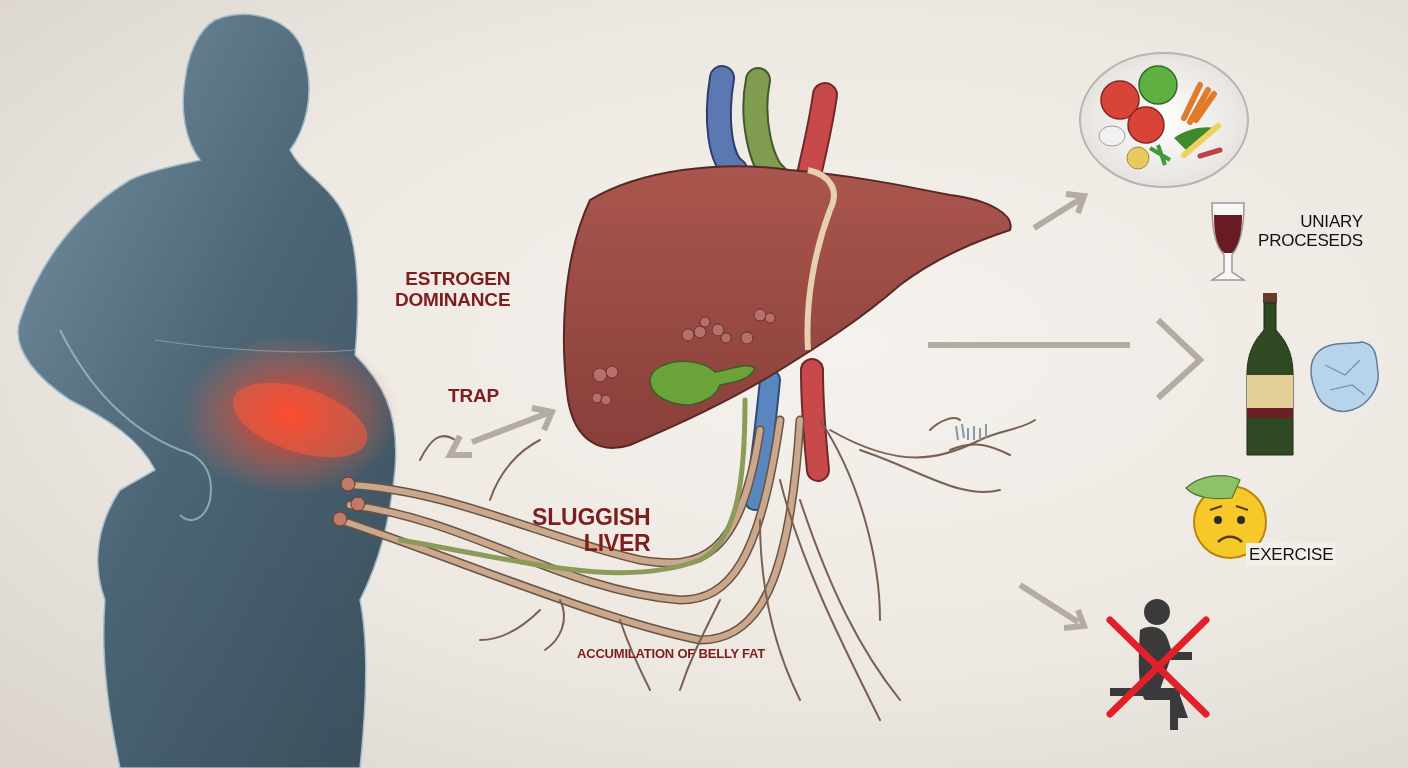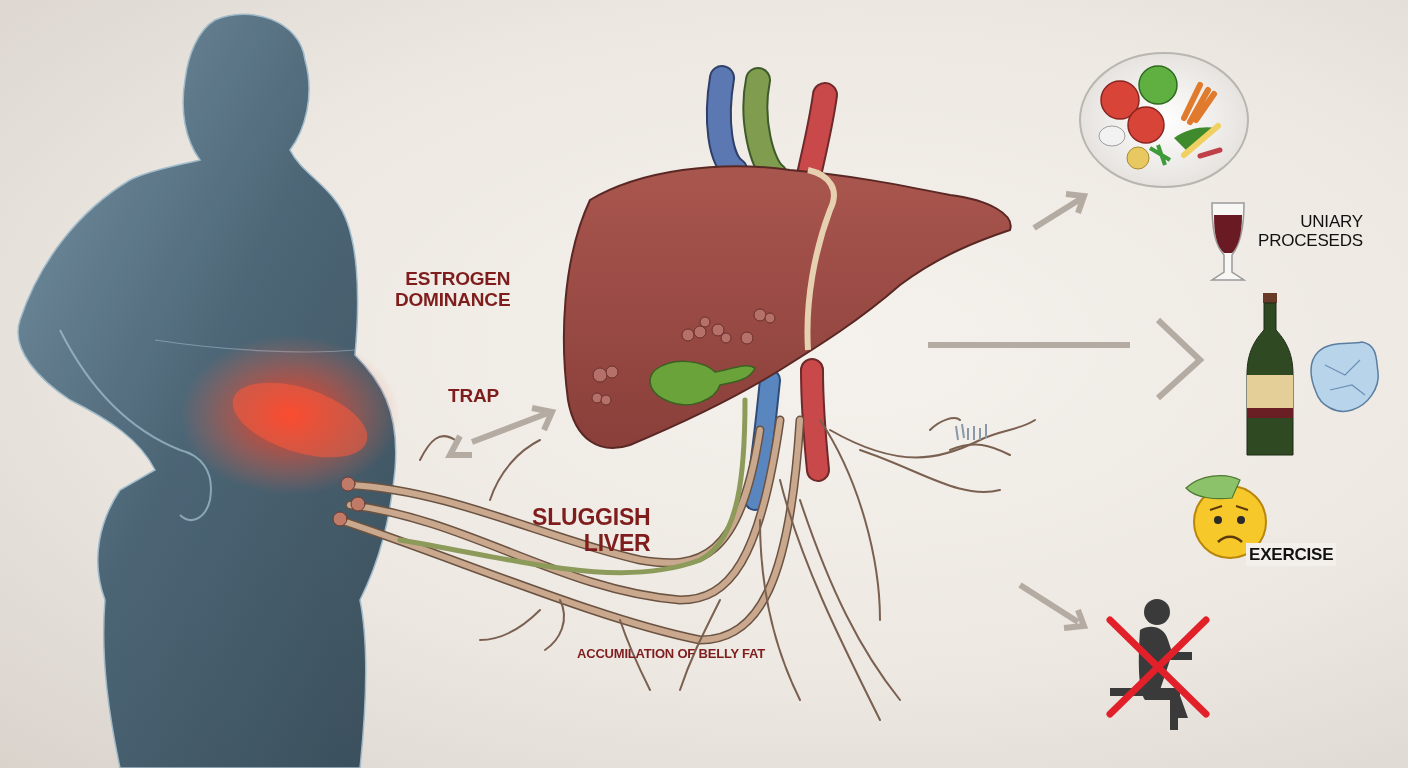--- a/index.html
+++ b/index.html
@@ -16,21 +16,21 @@
   }
   .label span { display: block; text-align: right; }
   .lbl-estrogen { left: 395px; top: 268px; font-size: 19px; }
   .lbl-trap { left: 448px; top: 385px; font-size: 19px; }
   .lbl-sluggish { left: 532px; top: 483px; font-size: 23px; margin-top: 22px; }
   .lbl-sluggish span:nth-child(2) { padding-left: 12px; }
   .lbl-insulin { left: 877px; top: 517px; font-size: 19px; }
   .lbl-insulin span:nth-child(1) { padding-left: 20px; }
   .lbl-belly { left: 577px; top: 647px; font-size: 13px; }
   .lbl-processed { left: 1258px; top: 212px; font-size: 17px; font-weight: 400; color: #111; }
-  .lbl-exercise { left: 1246px; top: 543px; font-size: 17px; font-weight: 700; color: #111;
+  .lbl-exercise { left: 1246px; top: 543px; font-size: 17px; font-weight: 400; color: #111;
     background: #f3f0ec; padding: 2px 3px; }
 </style>
 </head>
 <body>
 
 <div class="canvas">
 <svg class="art" viewBox="0 0 1408 768" xmlns="http://www.w3.org/2000/svg">
   <defs>
     <radialGradient id="glow" cx="50%" cy="50%" r="50%">
       <stop offset="0%" stop-color="#ff3a20" stop-opacity="0.95"></stop>

